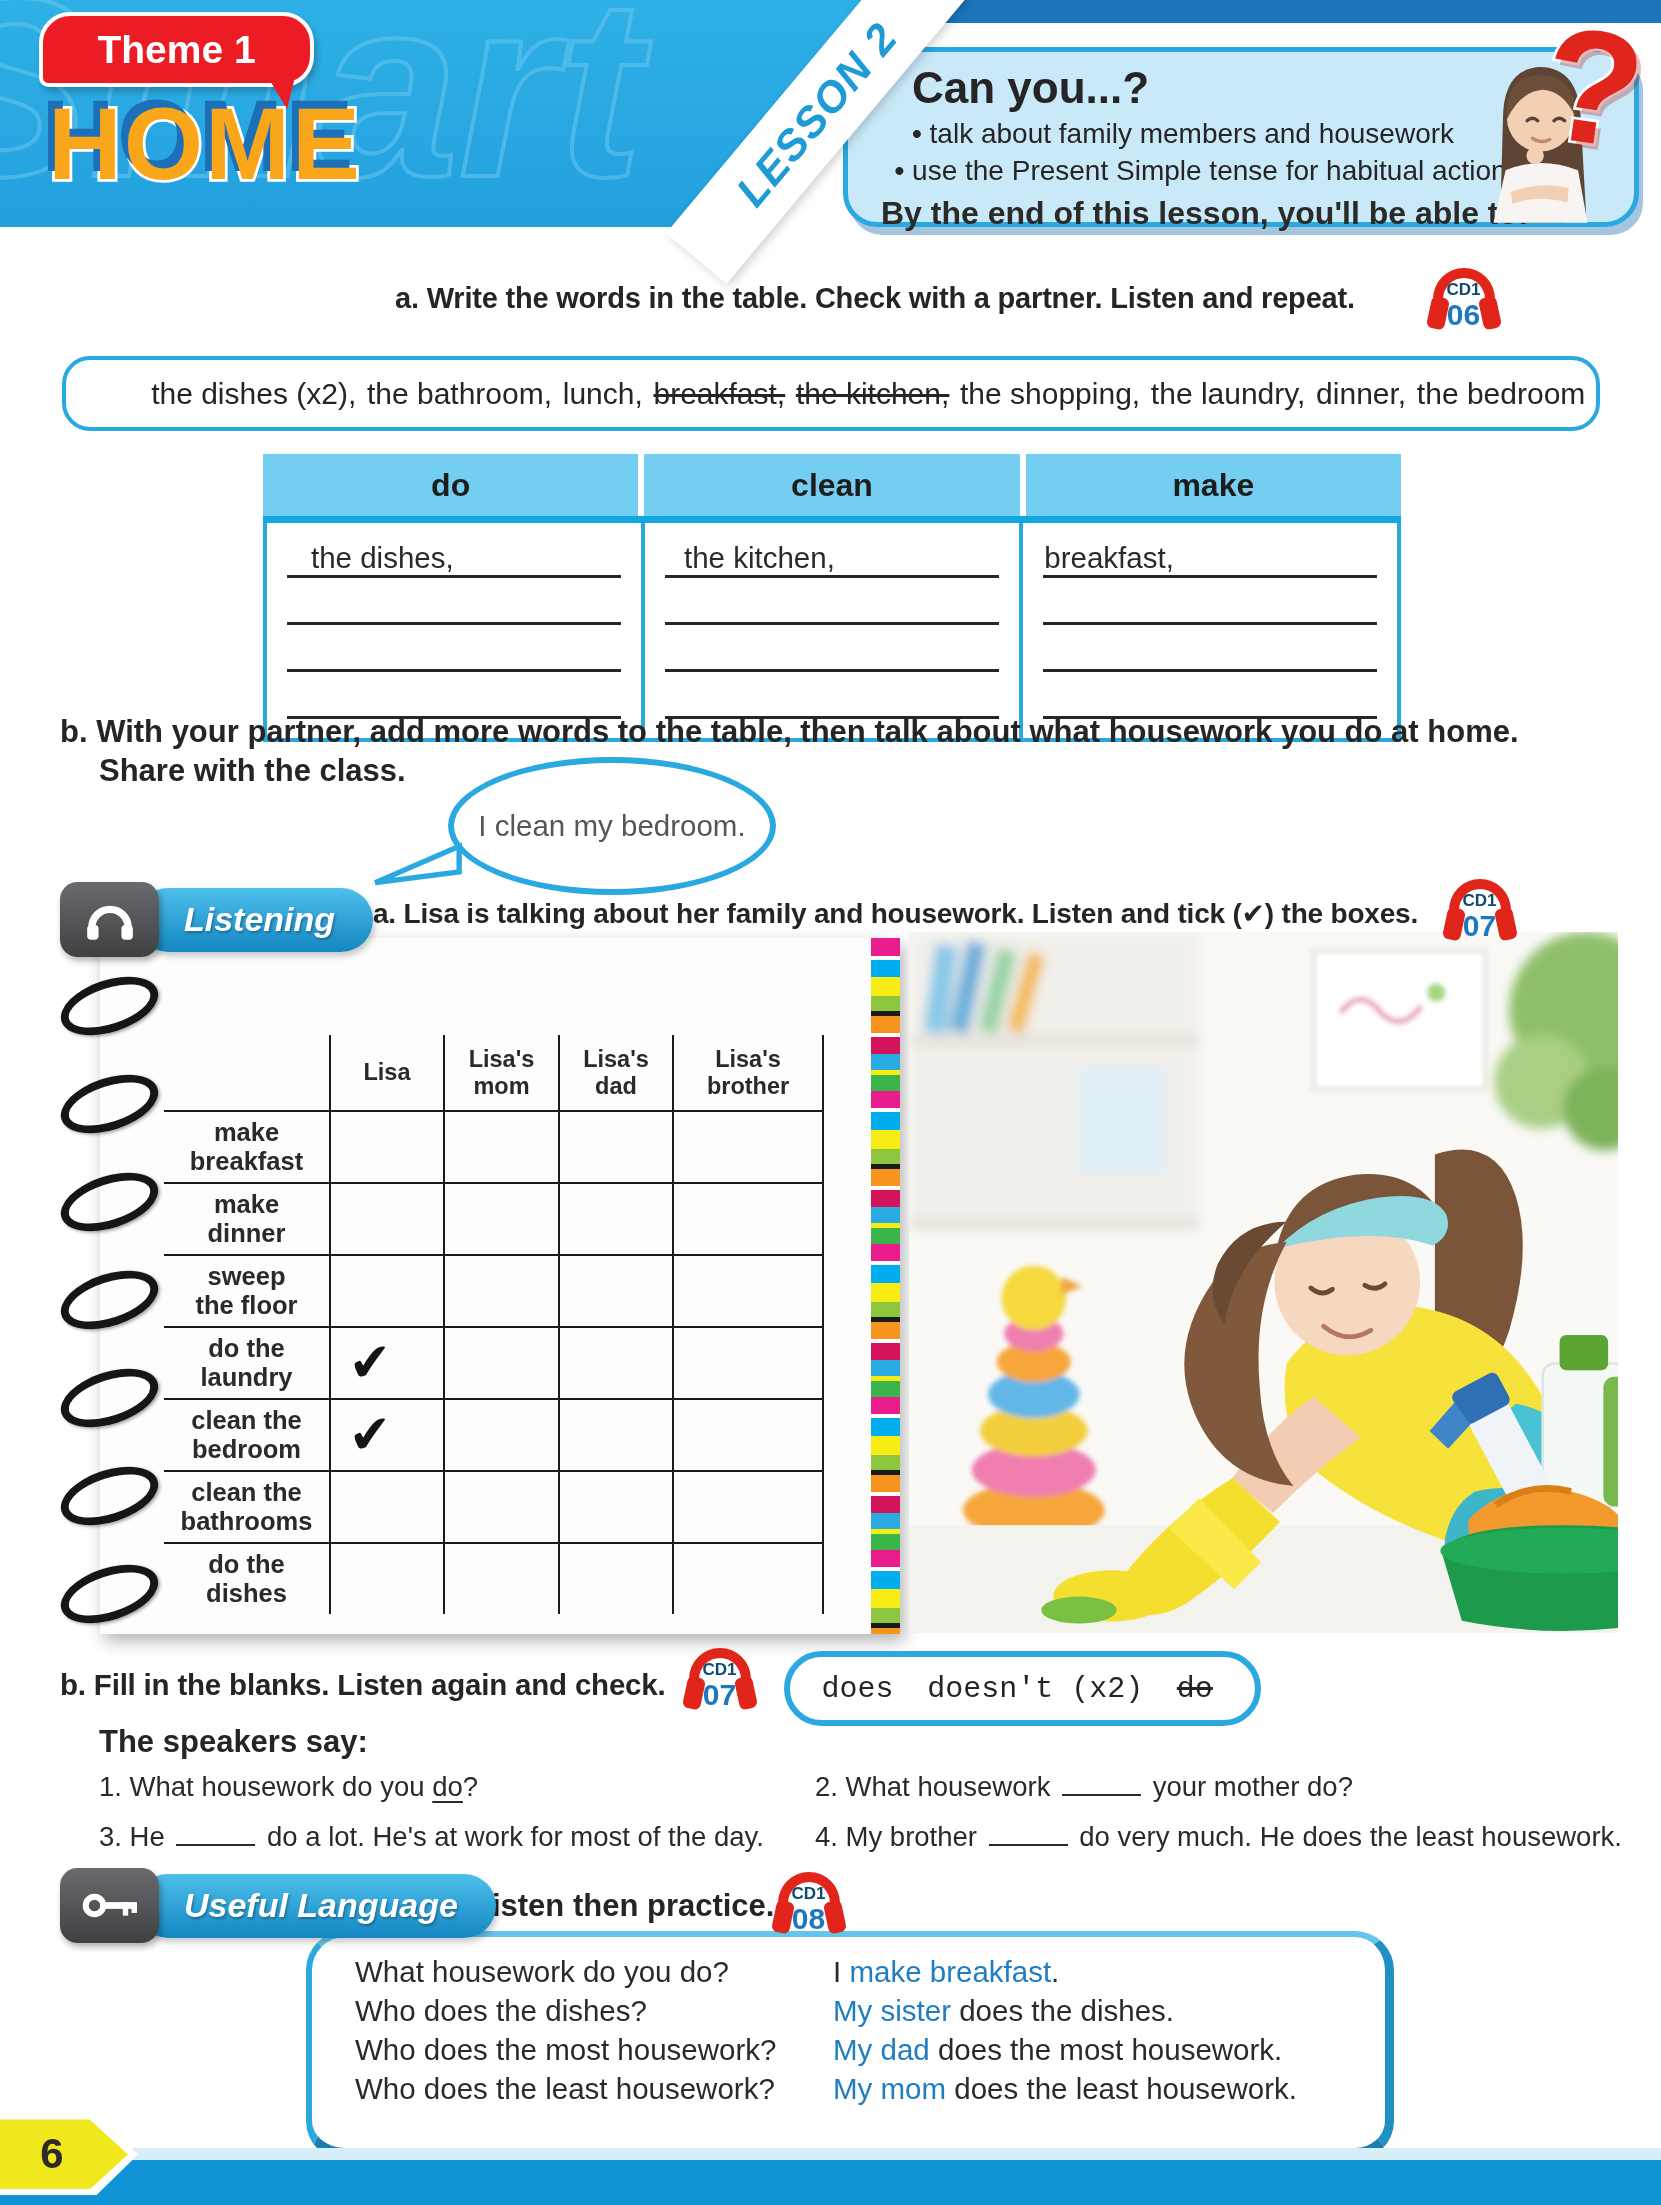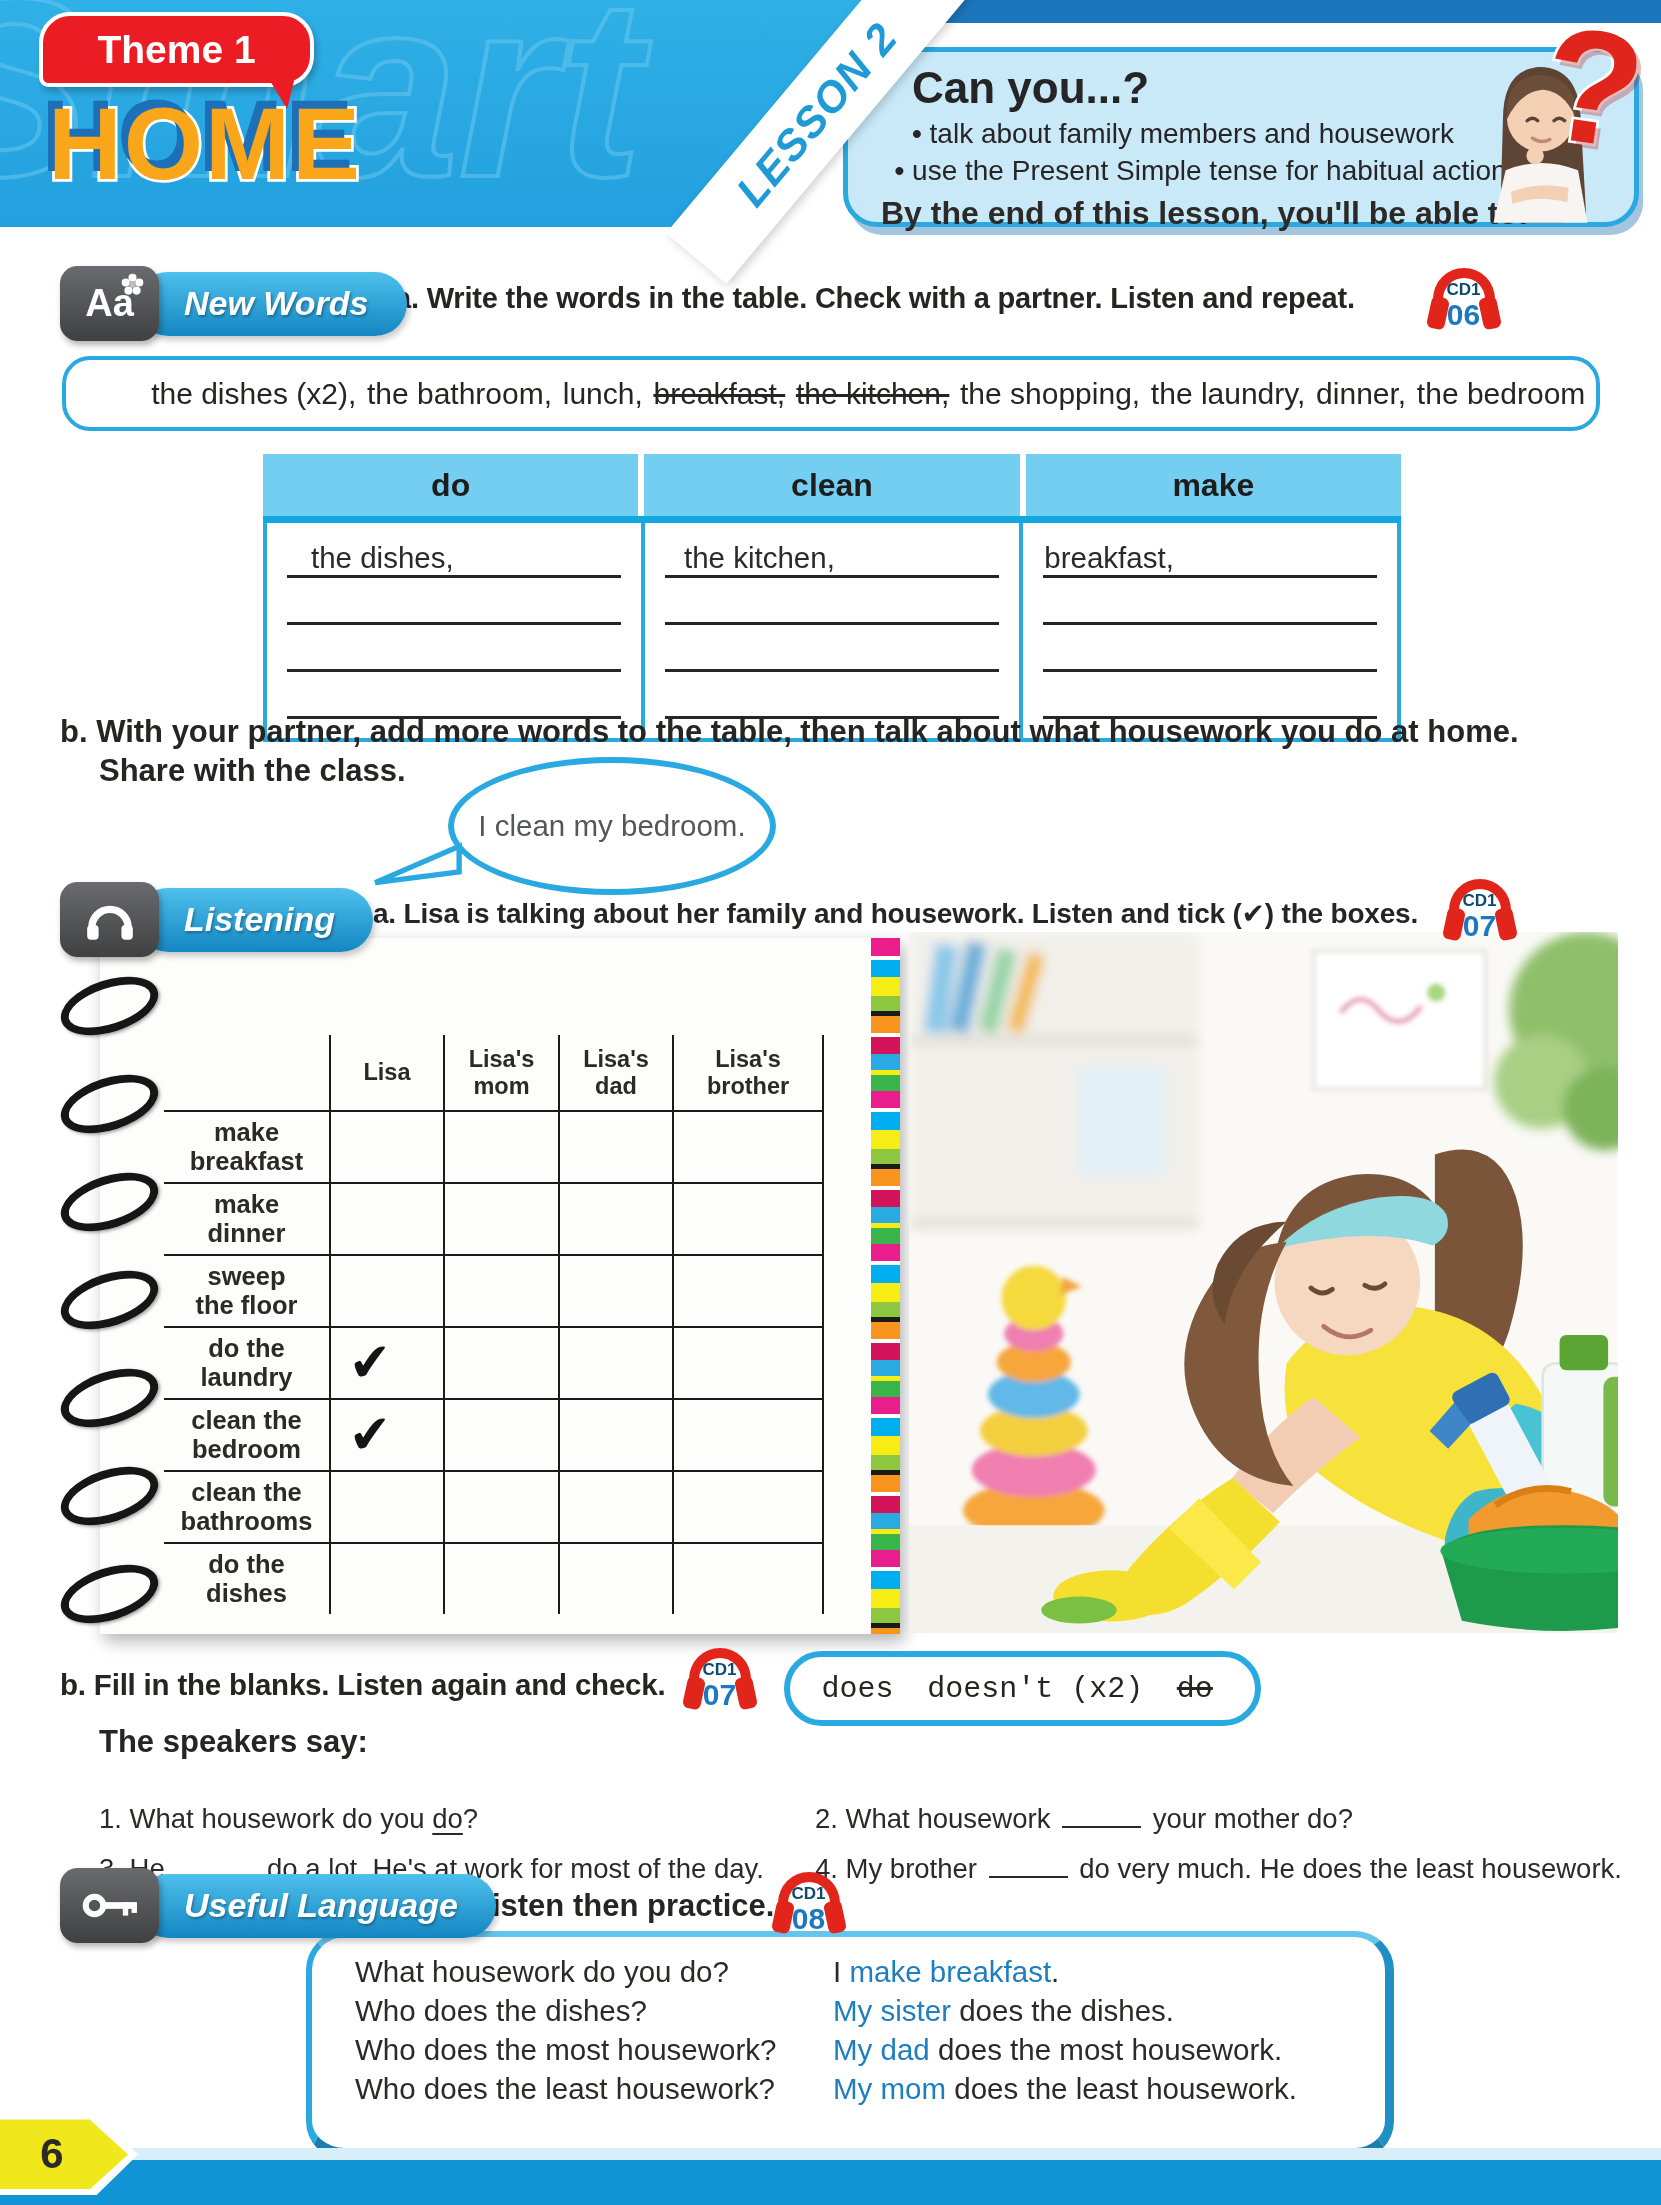--- a/index.html
+++ b/index.html
@@ -107,21 +107,21 @@
   .nb-last{border-right:2.7px solid #1b1b1b;}
   .tick{font-size:52px;font-weight:800;color:#141414;padding-left:17.5px;transform:rotate(-4deg);}
 
   .photo{position:absolute;left:908px;top:932px;width:710px;height:701px;}
 
   
   .pillbox{position:absolute;left:784px;top:1651px;width:477px;height:75px;border:6.7px solid #2aa9e1;border-radius:39px;
            background:#fff;display:flex;align-items:center;justify-content:space-around;font-size:30px;color:#262523;
            box-sizing:border-box;padding:0 20px;font-family:Liberation Mono, monospace;}
   .speakers{position:absolute;left:99px;top:1771px;width:1558px;display:grid;
-           grid-template-columns:716px 842px;row-gap:17.5px;font-size:27.5px;color:#2b2a29;margin-top:32px;}
+           grid-template-columns:716px 842px;row-gap:17.5px;font-size:27.5px;color:#2b2a29;}
   .blank{display:inline-block;width:79px;border-bottom:2.7px solid #2b2a29;height:21.5px;margin:0 4px;}
   .under{text-decoration:underline;text-decoration-thickness:2px;text-underline-offset:4.7px;}
 
   
   .dialog{position:absolute;left:306px;top:1931px;width:1030px;height:193px;background:#fff;
           border:6px solid #2aa9e1;border-top-color:#63c4ec;border-right:9.4px solid #1f8fc4;border-bottom:12px solid #1b7fae;
           border-radius:39px;box-sizing:content-box;padding:17.5px 0 0 43px;}
   .dlg-row{display:flex;height:39px;align-items:flex-start;font-size:29.5px;color:#2b2a29;}
   .dlg-row .q{width:478px;}
   .dlg-row .blue{color:#1f7dc1;}
@@ -175,38 +175,20 @@
     <circle cx="114" cy="92" r="50" fill="#f3cfb4"></circle>
     <path d="M64 94 Q60 30 114 28 Q168 30 166 90 Q148 52 118 50 Q84 52 64 94 Z" fill="#6b4f3a"></path>
     <path d="M94 96 q8 -7 16 0 M134 96 q8 -7 16 0" stroke="#5a4336" stroke-width="5" fill="none" stroke-linecap="round"></path>
     <path d="M102 122 q12 9 26 2" stroke="#c08878" stroke-width="5" fill="none" stroke-linecap="round"></path>
     <path d="M70 202 Q112 186 156 196 L154 218 Q110 206 72 220 Z" fill="#f3cfb4"></path>
     <circle cx="106" cy="148" r="13" fill="#f3cfb4"></circle>
   </svg>
 
   <div class="big-q">?</div>
 
-  <div class="badge" style="left:60px;top:266px;">
-    <div class="badge-icon">
-      <span class="aa">Aa</span>
-      <svg class="flower" width="23" height="23" viewBox="0 0 34 34">
-        <g fill="#ffffff">
-            <circle cx="17" cy="7" r="6"></circle>
-            <circle cx="27" cy="14" r="6"></circle>
-            <circle cx="23" cy="26" r="6"></circle>
-        <circle cx="11" cy="26" r="6"></circle>
-            <circle cx="7" cy="14" r="6"></circle>
-          </g>
-          <circle cx="17" cy="17" r="5" fill="#bdbdbd"></circle>
-      </svg>
-    </div>
-    <div class="badge-pill">
-      <span>New Words</span>
-    </div>
-  </div>
   <div class="instr" style="left:395px;top:282px;width:1021px;font-size:29px;letter-spacing:-0.2px;">a. Write the words in the table. Check with a partner. Listen and repeat.</div>
   <div class="cd" style="left:1426px;top:267px;">
     <div class="arc"></div>
     <div class="ear l"></div>
     <div class="ear r"></div>
     <div class="t1">CD1</div>
     <div class="t2">06</div>
   </div>
 
   <div class="wordbox">

